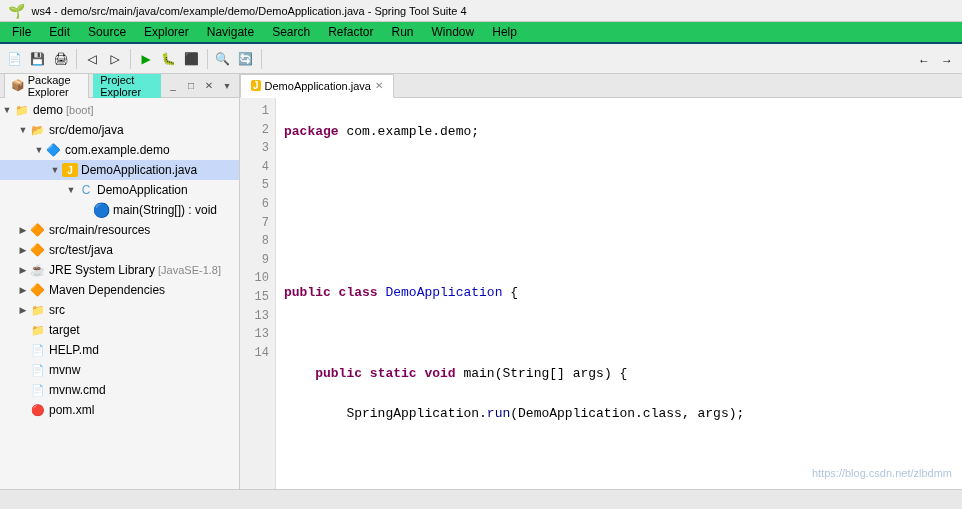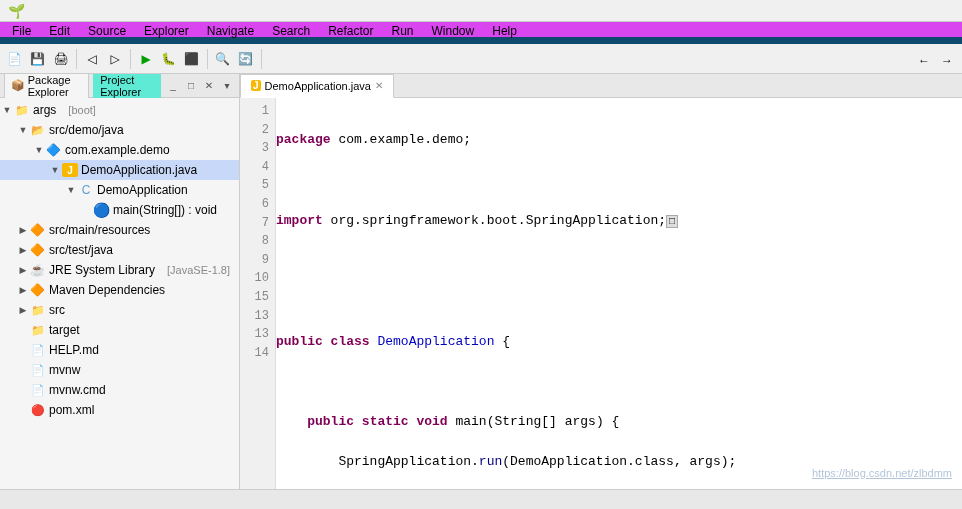--- a/index.html
+++ b/index.html
@@ -17,26 +17,27 @@
       height: 22px;
       display: flex;
       align-items: center;
       padding: 0 8px;
       font-size: 11px;
       border-bottom: 1px solid #ccc;
       gap: 6px;
     }
     
     #menu-bar {
-      background: #d946ef;
+      background: #22c55e;
       height: 22px;
       display: flex;
+      align-items: center;
       padding: 0 4px;
       font-size: 12px;
-      border-bottom: 7px solid #0c4a6e;
+      border-bottom: 2px solid #0c4a6e;
       gap: 2px;
     }
     .menu-item {
       padding: 2px 8px;
       cursor: pointer;
       border-radius: 2px;
     }
 
     
     #toolbar {
@@ -148,21 +149,21 @@
       width: 16px;
       height: 16px;
       display: flex;
       align-items: center;
       justify-content: center;
       margin-right: 3px;
       flex-shrink: 0;
       font-size: 11px;
     }
     .tree-label { font-size: 12px; }
-    .tree-extra { color: #888; font-size: 11px; margin-left: 12px; }
+    .tree-extra { color: #888; font-size: 11px; margin-left: 3px; }
 
     
     #right-panel {
       flex: 1;
       display: flex;
       flex-direction: column;
       background: #fff;
     }
     #editor-tabs {
       display: flex;
@@ -207,25 +208,24 @@
       padding: 4px 6px;
       text-align: right;
       color: #888;
       font-size: 12px;
       line-height: 1.55;
       min-width: 36px;
       user-select: none;
     }
     #code-content {
       flex: 1;
-      padding: 4px 0;
+      padding: 4px 8px;
       line-height: 1.55;
       white-space: pre;
       position: relative;
-      margin-top: 8px;
     }
     .code-line {
       min-height: 20px;
       position: relative;
     }
     .kw { color: #7f0055; font-weight: bold; }
     .ann { color: #646464; }
     .cls { color: #0000c0; }
     .mth { color: #000080; }
 
@@ -246,39 +246,39 @@
     .icon-folder { color: #dcb050; }
     .icon-src { color: #c07820; }
 
     .watermark {
       position: absolute;
       bottom: 30px;
       right: 10px;
       color: rgba(100,140,180,0.5);
       font-size: 11px;
       font-family: Arial, sans-serif;
-      text-decoration: underline;
     }
 
     #full-window {
       width: 962px;
       height: 509px;
       position: relative;
       overflow: hidden;
       display: flex;
       flex-direction: column;
     }
   </style>
 </head>
 <body>
 
 <div id="full-window">
 
   <div id="title-bar">
     <span style="font-size:14px;">🌱</span>
+    <span>ws4 - demo/src/main/java/com/example/demo/DemoApplication.java - Spring Tool Suite 4</span>
   </div>
 
   <div id="menu-bar">
     <span class="menu-item">File</span>
     <span class="menu-item">Edit</span>
     <span class="menu-item">Source</span>
     <span class="menu-item">Explorer</span>
     <span class="menu-item">Navigate</span>
     <span class="menu-item">Search</span>
     <span class="menu-item">Refactor</span>
@@ -335,21 +335,21 @@
           <div class="panel-tab-action">✕</div>
           <div class="panel-tab-action">▾</div>
         </div>
       </div>
 
       <div id="tree-view">
 
         <div class="tree-item">
           <span class="tree-expand">▼</span>
           <span class="tree-icon icon-folder">📁</span>
-          <span class="tree-label">args</span>
+          <span class="tree-label">demo</span>
           <span class="tree-extra">[boot]</span>
         </div>
 
         <div class="tree-item">
           <span class="tree-indent"></span>
           <span class="tree-expand">▼</span>
           <span class="tree-icon icon-src">📂</span>
           <span class="tree-label">src/demo/java</span>
         </div>
 
@@ -488,21 +488,20 @@
           <div>9</div>
           <div>10</div>
           <div>15</div>
           <div>13</div>
           <div>13</div>
           <div>14</div>
         </div>
         <div id="code-content">
 <div class="code-line"><span class="kw">package</span> com.example.demo;</div>
 <div class="code-line">&nbsp;</div>
-<div class="code-line"><span class="kw">import</span> org.springframework.boot.SpringApplication;<span style="background:#ddd;border:1px solid #aaa;font-size:10px;padding:0 2px;">□</span></div>
 <div class="code-line">&nbsp;</div>
 <div class="code-line">&nbsp;</div>
 <div class="code-line"><span class="kw">public class</span> <span class="cls">DemoApplication</span> {</div>
 <div class="code-line">&nbsp;</div>
 <div class="code-line">    <span class="kw">public static void</span> main(String[] args) {</div>
 <div class="code-line">        SpringApplication.<span class="mth">run</span>(DemoApplication.class, args);</div>
 
 
 
 

